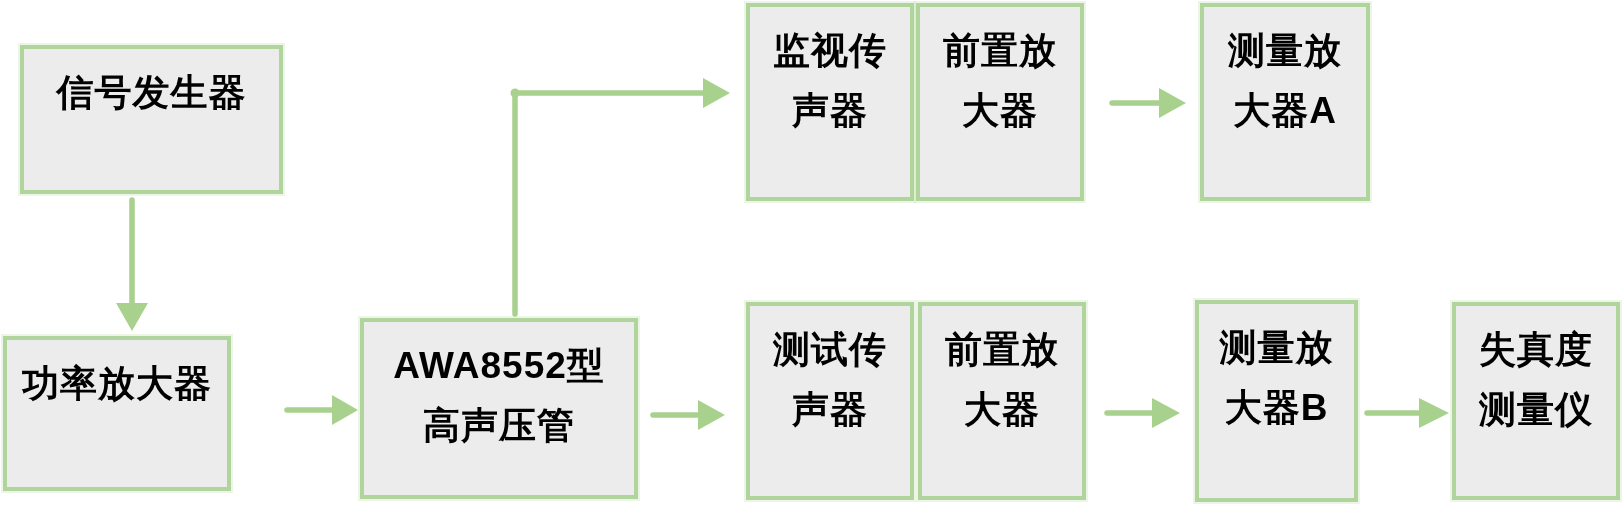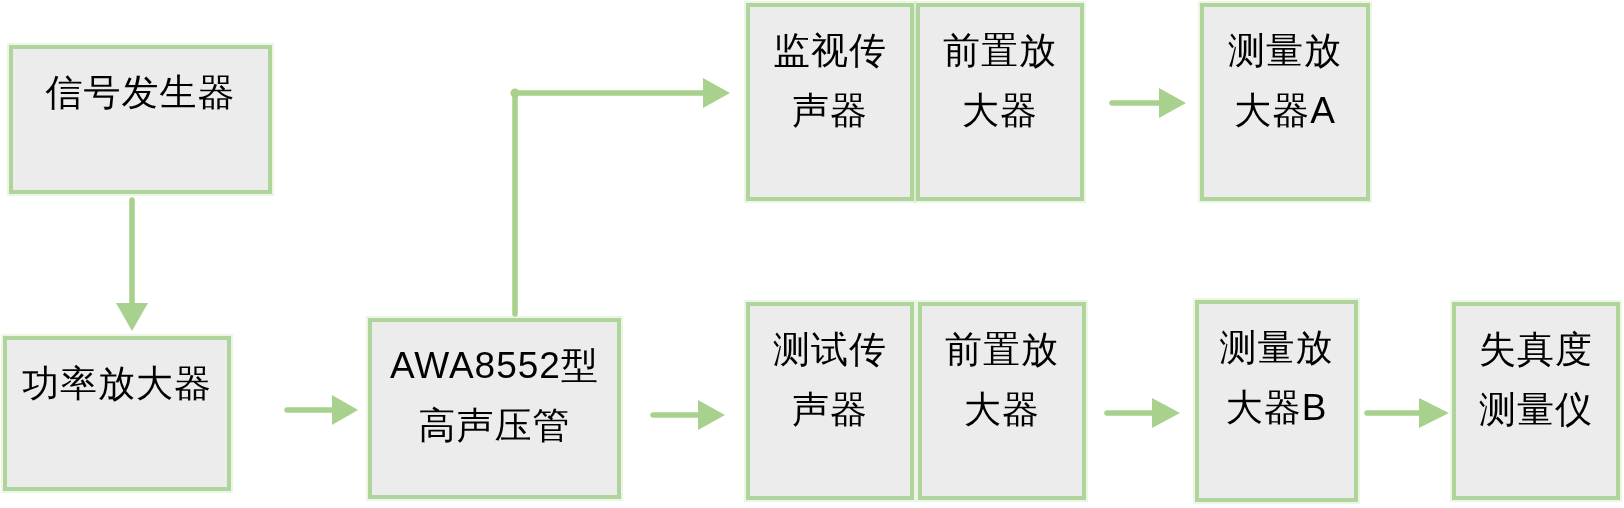--- a/index.html
+++ b/index.html
@@ -13,21 +13,21 @@
   .node{
     position:absolute; box-sizing:border-box;
     background:var(--box-fill);
     border:4px solid var(--box-border);
     box-shadow:0 0 0 2px rgba(169,209,142,0.22);
     display:flex; justify-content:center; align-items:flex-start;
     padding-top:14px;
   }
   .node-label{
     font-size:37px; line-height:60px; color:var(--text);
-    white-space:pre-line; text-align:center; letter-spacing:1px;
+    white-space:pre-line; text-align:center; letter-spacing:1px;font-weight:bold;
   }
   .edge-layer{position:absolute; left:0; top:0; width:1624px; height:508px; pointer-events:none;}
   .edge-line{stroke:var(--arrow); stroke-width:5.5; fill:none; stroke-linecap:round;}
   .edge-head{fill:var(--arrow); stroke:none;}
   .edge-dot{fill:var(--arrow);}
 </style>
 </head>
 <body>
 
 <div class="canvas">
@@ -64,29 +64,29 @@
       <line class="edge-line" x1="1107" y1="413" x2="1154" y2="413"></line>
       <polygon class="edge-head" points="1152,398 1152,428 1180,413"></polygon>
     </g>
 
     <g>
       <line class="edge-line" x1="1367" y1="413" x2="1421" y2="413"></line>
       <polygon class="edge-head" points="1419,398 1419,428 1449,413"></polygon>
     </g>
   </svg>
 
-  <div class="node" style="left:9px;   top:45px;  width:263px; height:149px;">
+  <div class="node" style="left:20px;   top:45px;  width:263px; height:149px;">
     <span class="node-label">信号发生器</span>
   </div>
 
   <div class="node" style="left:3px;   top:336px; width:228px; height:155px;">
     <span class="node-label">功率放大器</span>
   </div>
 
-  <div class="node" style="left:368px; top:318px; width:253px; height:181px;">
+  <div class="node" style="left:360px; top:318px; width:278px; height:181px;">
     <span class="node-label">AWA8552型
 高声压管</span>
   </div>
 
   <div class="node" style="left:746px; top:3px;   width:168px; height:198px;">
     <span class="node-label">监视传
 声器</span>
   </div>
 
   <div class="node" style="left:916px; top:3px;   width:168px; height:198px;">

